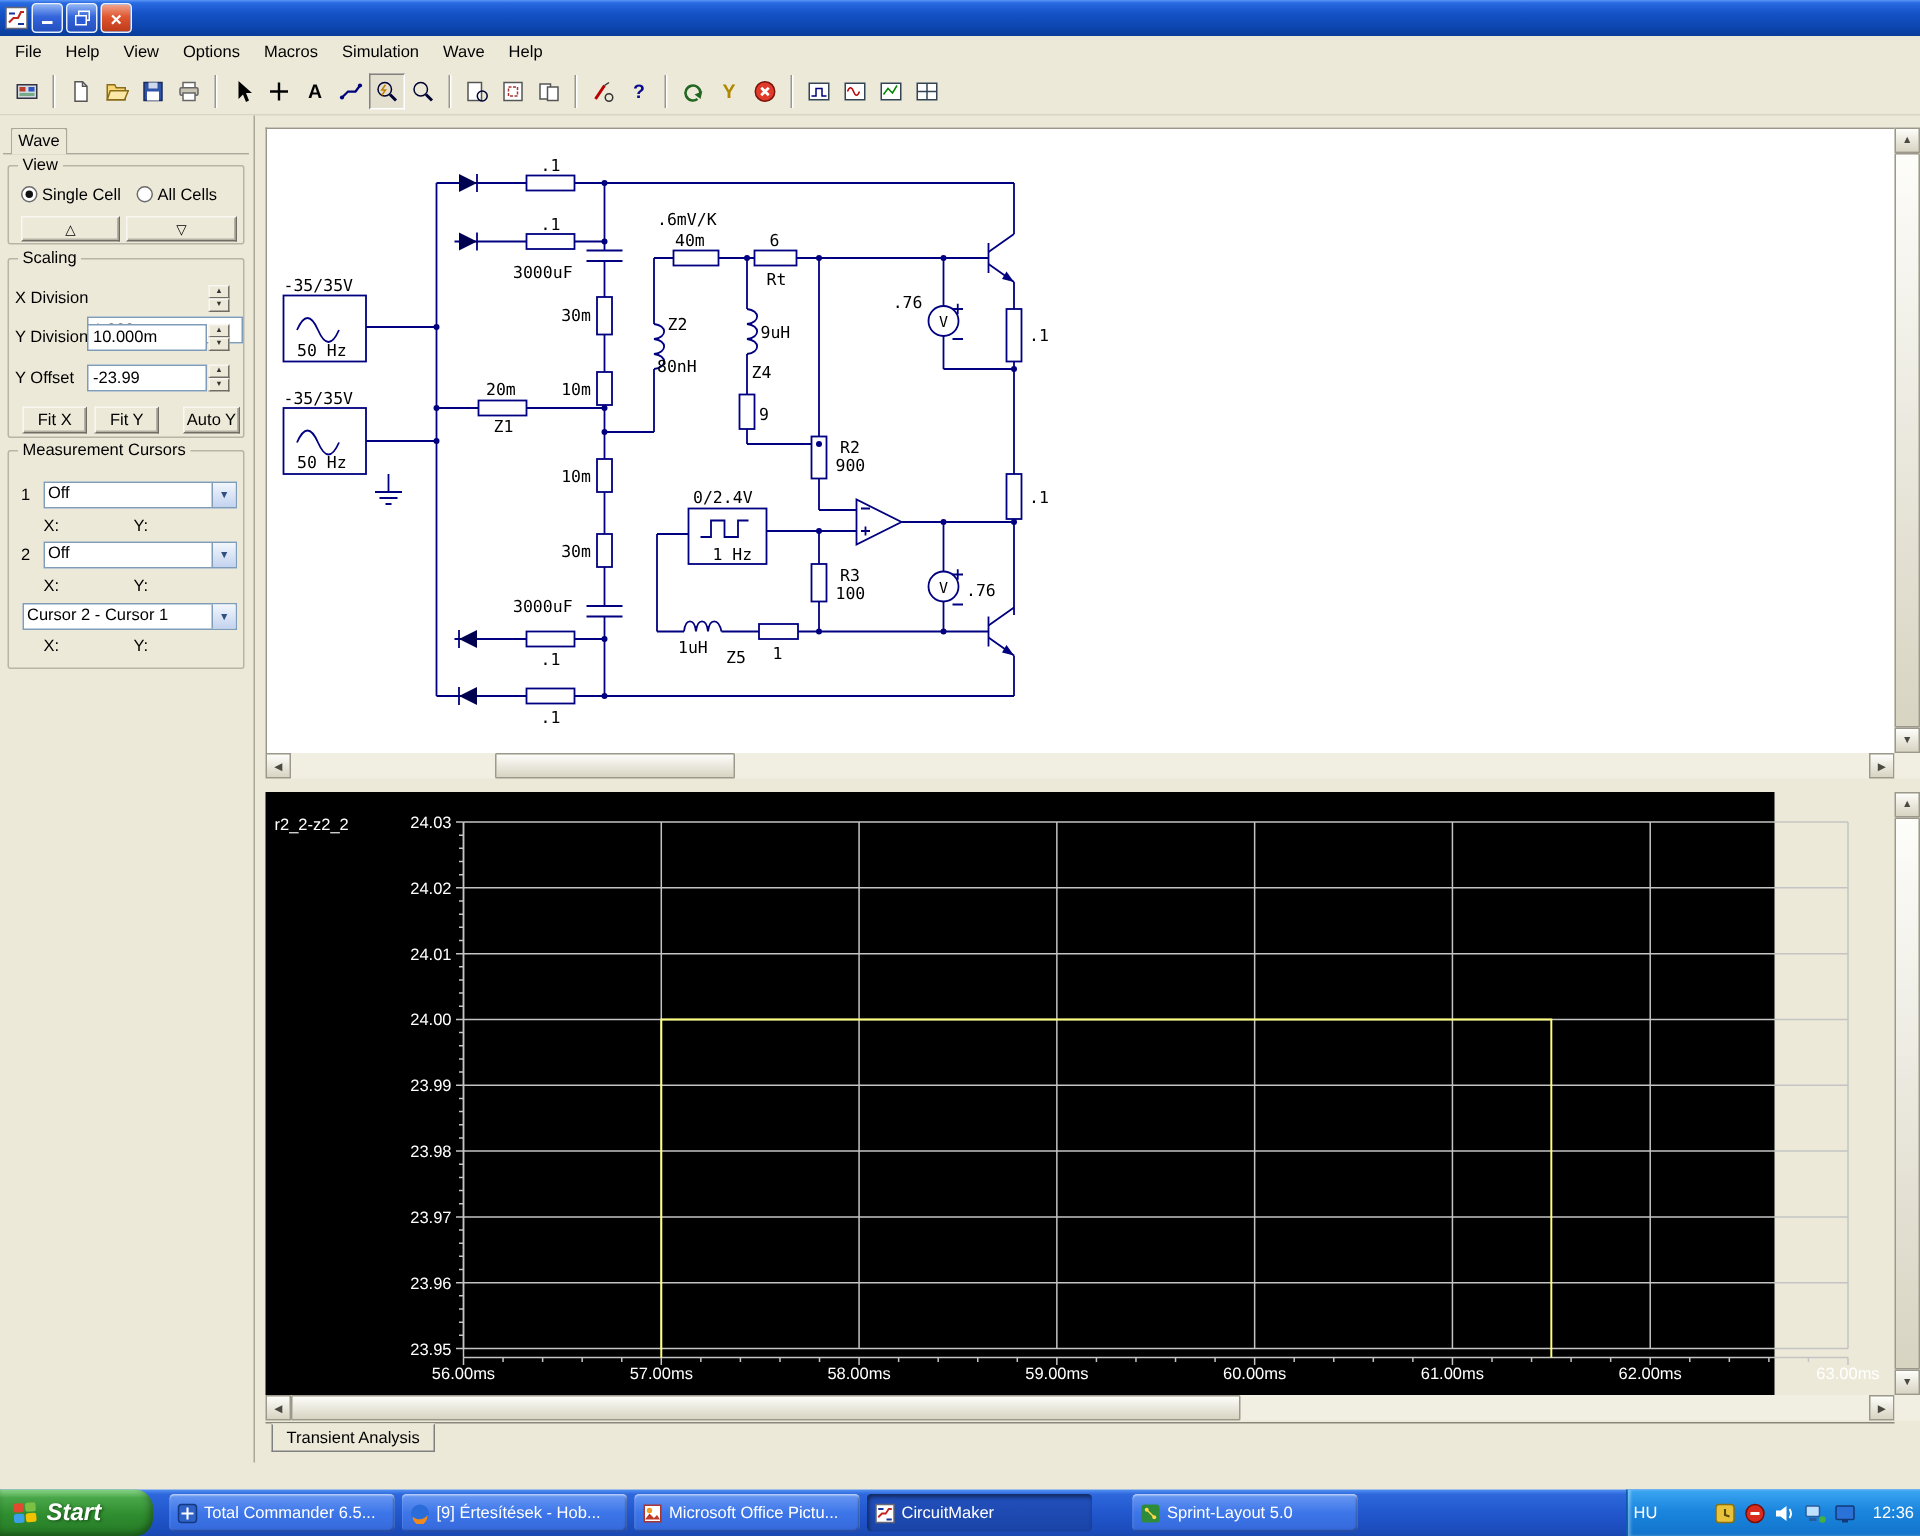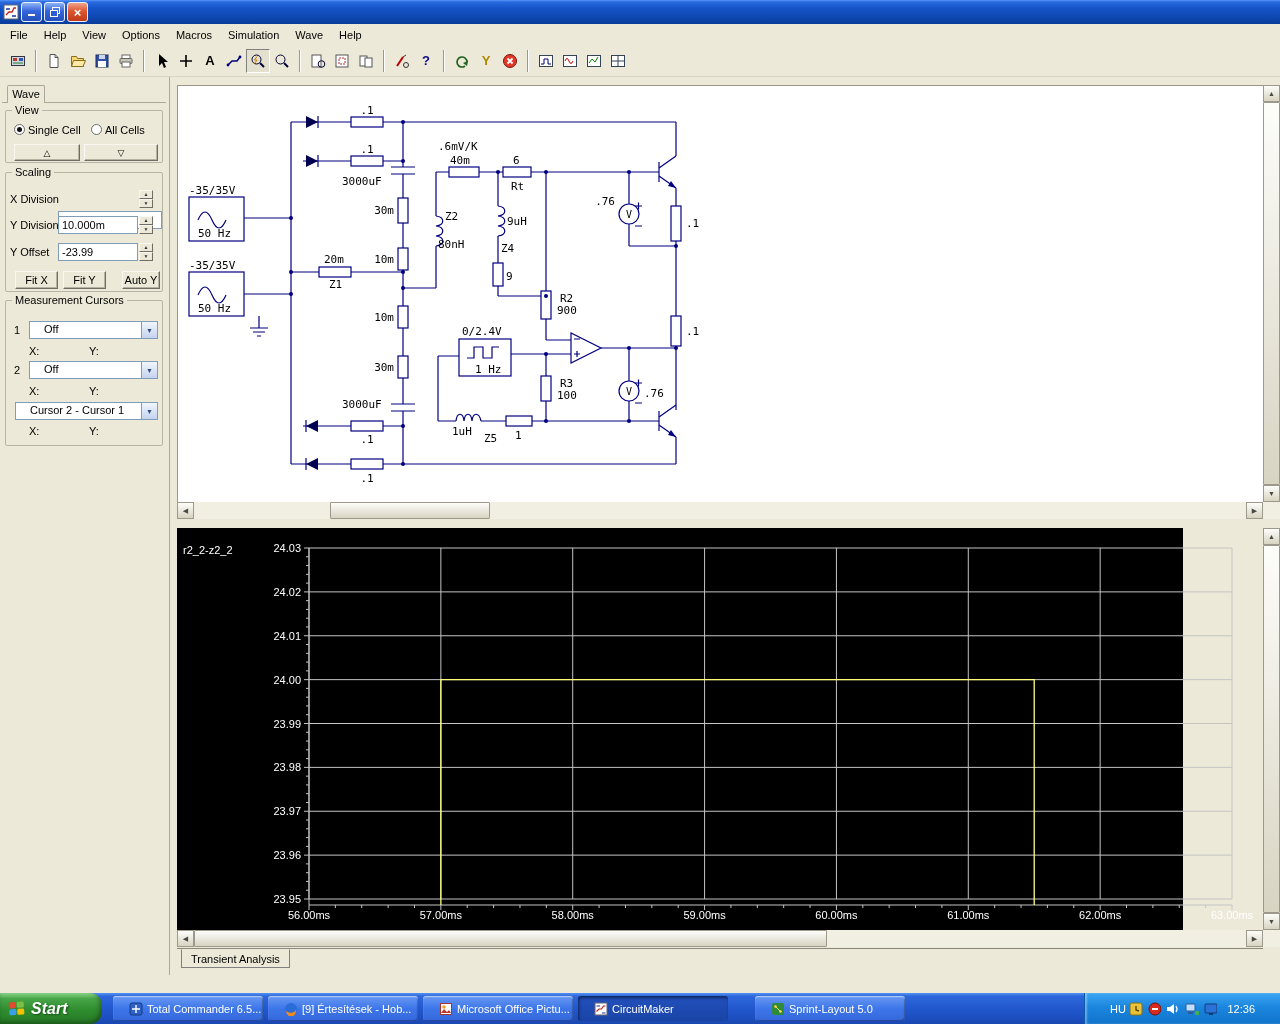--- a/index.html
+++ b/index.html
@@ -27,21 +27,21 @@
 .tabline{position:absolute;left:2px;top:25px;width:164px;height:1px;background:#ffffff;border-top:1px solid #aca899}
 .group{position:absolute;border:1px solid #b9b5a6;border-radius:2px}
 .gtitle{position:absolute;top:-7px;left:6px;background:#ece9d8;padding:0 3px}
 .radio{width:11px;height:11px;border-radius:50%;border:1px solid #6b6b6b;background:#fff;position:absolute}
 .radio.on::after{content:"";position:absolute;left:2px;top:2px;width:5px;height:5px;border-radius:50%;background:#111}
 .btn{position:absolute;background:#ece9d8;border:1px solid;border-color:#f8f7f2 #706d64 #706d64 #f8f7f2;box-shadow:inset -1px -1px 0 #b5b1a4;display:flex;align-items:center;justify-content:center;font-size:11px}
 .tinput{position:absolute;background:#fff;border:1px solid #7f9db9;font-family:"Liberation Sans",sans-serif;font-size:11px;padding:0 3px;height:18px}
 .spin{position:absolute;width:14px;height:18px;display:flex;flex-direction:column}
 .spin div{flex:1;background:#ece9d8;border:1px solid;border-color:#f8f7f2 #706d64 #706d64 #f8f7f2;font-size:5px;line-height:7px;text-align:center;color:#333}
 .combo{position:absolute;background:#fff;border:1px solid #7f9db9;display:flex;align-items:stretch;height:18px}
-.combo .val{flex:1;padding:1px 14px;white-space:nowrap;overflow:hidden}
+.combo .val{flex:1;padding:1px 2px;white-space:nowrap;overflow:hidden}
 .combo .drop{width:16px;background:linear-gradient(180deg,#f2f6fc,#c3d3ef);border-left:1px solid #7f9db9;display:flex;align-items:center;justify-content:center;font-size:7px;color:#31507f}
 .slabel{position:absolute;white-space:nowrap}
 
 .canvas{position:absolute;left:177px;top:85px;width:1086px;height:417px;background:#fff;border-left:1px solid #9a968a;border-top:1px solid #9a968a}
 
 .sb{position:absolute;background:#f1efe2}
 .sbbtn{position:absolute;width:17px;height:17px;background:linear-gradient(180deg,#fdfdfa,#d8d4c2);border:1px solid #9c998c;display:flex;align-items:center;justify-content:center;font-size:7px;color:#4a4a42}
 .sbthumb{position:absolute;background:linear-gradient(180deg,#fdfdfa,#d8d4c2);border:1px solid #9c998c;border-radius:1px}
 
 .wavearea{position:absolute;left:177px;top:528px;width:1006px;height:402px;background:#000}
@@ -54,25 +54,25 @@
 .cw{stroke:#000080;fill:none;stroke-width:1.2}
 .cbody{fill:#fff;stroke:#000080;stroke-width:1.2}
 
 .taskbar{position:absolute;left:0;top:993px;width:1280px;height:31px;
  background:linear-gradient(180deg,#5593f4 0%,#2e68dc 10%,#2257ce 50%,#1c4dbd 85%,#1a47b0 100%)}
 .startbtn{position:absolute;left:0;top:0;width:102px;height:31px;border-radius:0 12px 12px 0;
  background:linear-gradient(180deg,#8fdc8f 0%,#48a548 18%,#2f8c2f 55%,#267c26 100%);
  display:flex;align-items:center;gap:5px;padding-left:7px;color:#fff;font-style:italic;font-weight:bold;font-size:16px;
  text-shadow:1px 1px 2px #174f17;box-shadow:inset -2px -2px 5px rgba(0,0,0,.35)}
 .taskbtn{position:absolute;top:3px;height:25px;width:150px;border-radius:3px;color:#fff;display:flex;align-items:center;gap:4px;
- padding:0 16px;white-space:nowrap;overflow:hidden;font-size:11px;
+ padding:0 5px;white-space:nowrap;overflow:hidden;font-size:11px;
  background:linear-gradient(180deg,#6a99f3,#3d76e9 50%,#3568da);box-shadow:inset 0 1px 1px rgba(255,255,255,.55),inset -1px -1px 1px rgba(0,0,0,.3)}
 .taskbtn.active{background:linear-gradient(180deg,#2250bd,#1a44a6);box-shadow:inset 1px 2px 3px rgba(0,0,0,.5)}
 .ticon{width:14px;height:14px;flex:0 0 auto}
-.tray{position:absolute;right:0;top:0;width:196px;height:31px;display:flex;align-items:center;padding:0 25px;color:#fff;
+.tray{position:absolute;right:0;top:0;width:196px;height:31px;display:flex;align-items:center;padding:0 4px;color:#fff;
  background:linear-gradient(180deg,#3ba6f2 0%,#1b86de 45%,#1173cb 100%);border-left:1px solid #0b5cab;box-shadow:inset 2px 0 2px rgba(255,255,255,.35)}
 </style>
 </head>
 <body>
 
 <div class="titlebar">
   <svg class="abs" style="position:static" width="16" height="16">
       <rect x="1" y="1" width="14" height="14" fill="#fff" stroke="#667"></rect>
       <path d="M3 11l3-3h3l2-4h2" stroke="#c0241c" fill="none" stroke-width="1.4"></path>
       <path d="M3 5h4M9 12h4" stroke="#16329c" fill="none" stroke-width="1.4"></path>

